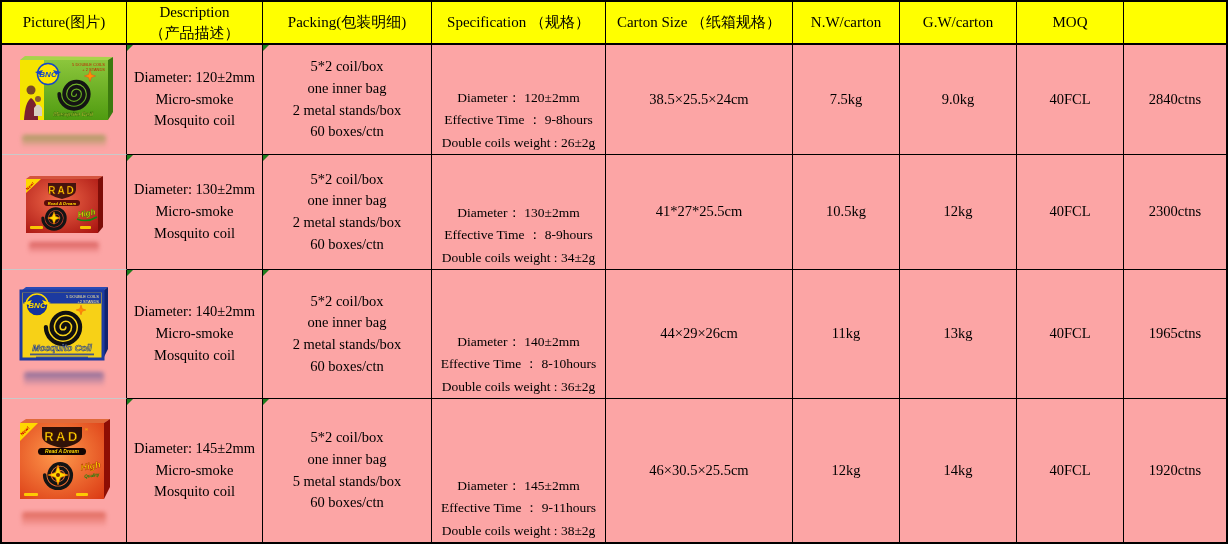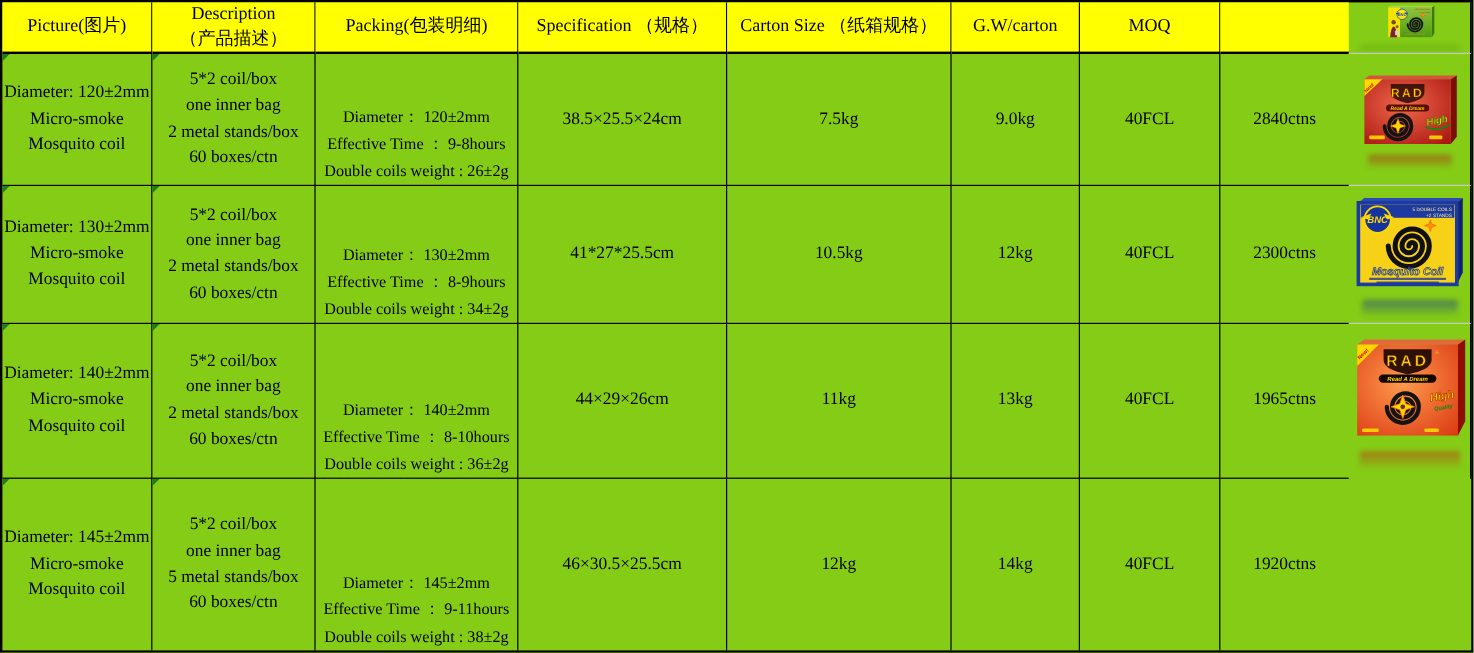--- a/index.html
+++ b/index.html
@@ -1,18 +1,18 @@
 <!DOCTYPE html>
 <html><head>
 <meta charset="utf-8">
 <style>
   * { margin:0; padding:0; box-sizing:border-box; }
   html,body { background:#ffffff; }
   body { width:1228px; font-family:"Liberation Serif", serif; }
-  .sheet { width:1228px; height:544px; border:2px solid #000; background:#84cc16; }
+  .sheet { width:1228px; height:544px; border:2px solid #000; background:#fca5a5; }
   .grid {
     display:grid; width:100%; height:100%;
     grid-template-columns:125px 136px 169px 174px 187px 107px 117px 107px 1fr;
     grid-template-rows:43px 110px 115px 129px 1fr;
   }
   .cell {
     position:relative; border-right:1px solid #000; border-bottom:1px solid #000;
     display:flex; flex-direction:column; align-items:center; justify-content:center;
     text-align:center; color:#000; font-size:14.5px; line-height:1.5; overflow:hidden;
   }
@@ -68,20 +68,23 @@
     <div class="cell head">
         <span>Packing(包装明细)</span>
       </div>
     <div class="cell head">
         <span>Specification （规格）</span>
       </div>
     <div class="cell head">
         <span>Carton Size （纸箱规格）</span>
       </div>
     <div class="cell head">
+        <span>N.W/carton</span>
+      </div>
+    <div class="cell head">
         <span>G.W/carton</span>
       </div>
     <div class="cell head">
         <span>MOQ</span>
       </div>
     <div class="cell head last">
         <span>Qty/40HQ</span>
         <span>(± 10%)</span>
       </div>
 

